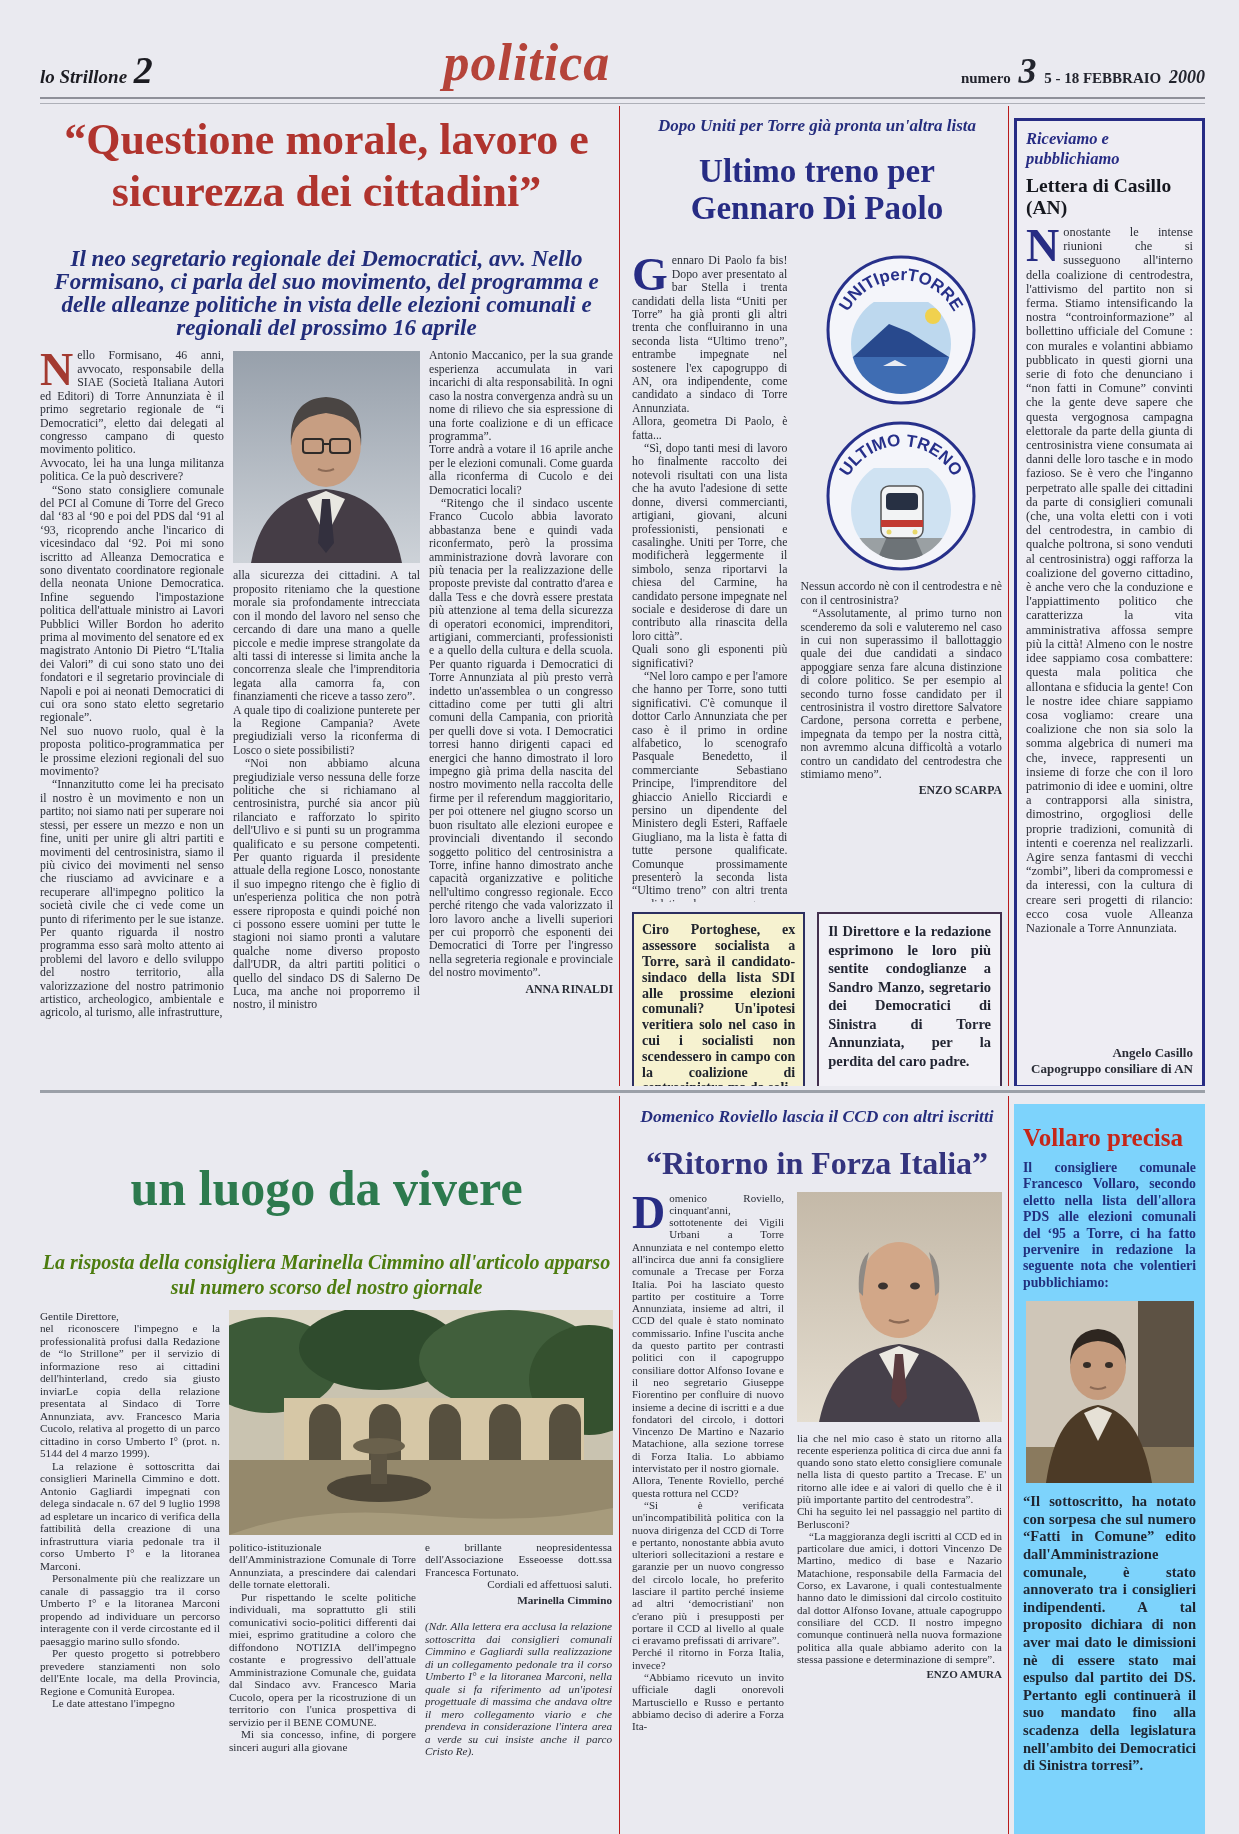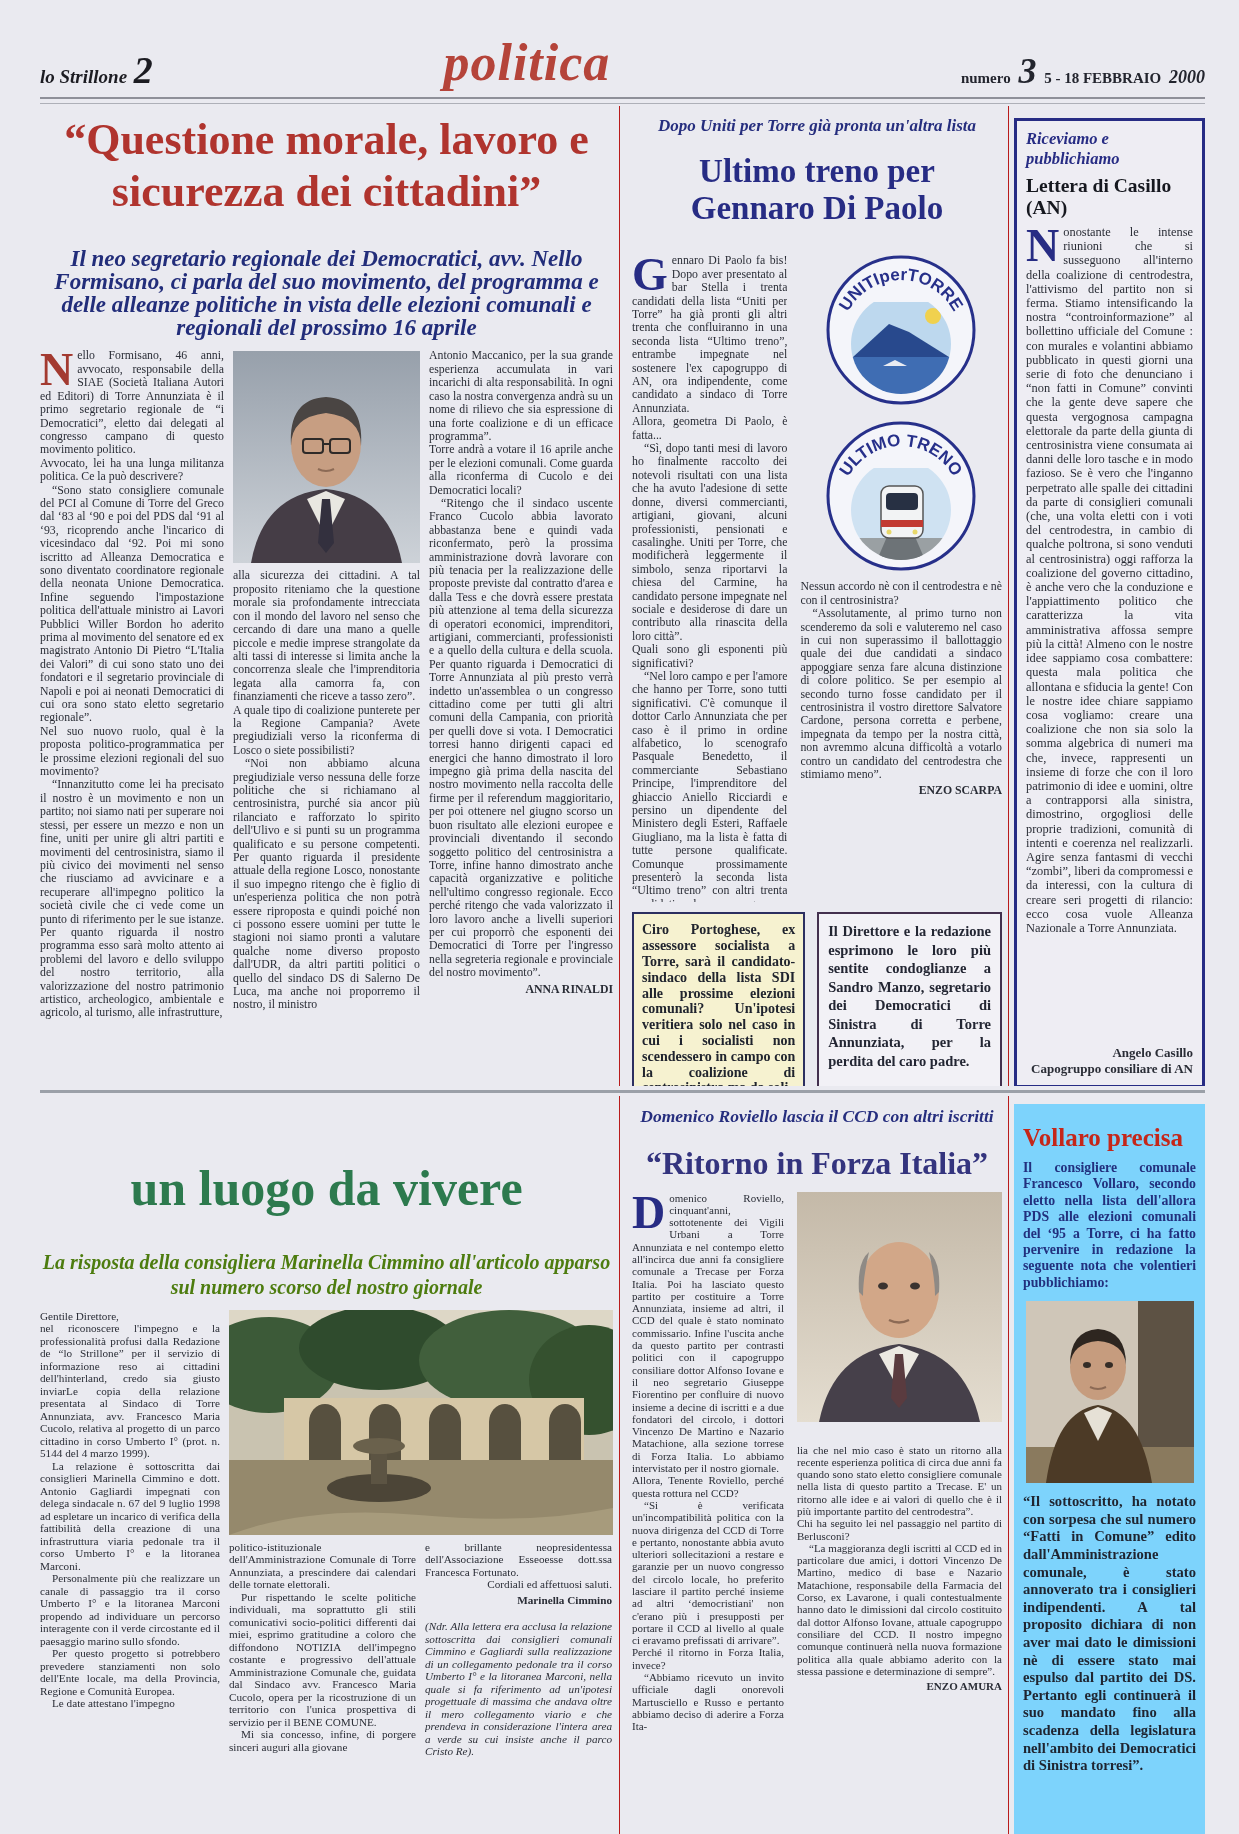--- a/index.html
+++ b/index.html
@@ -77,21 +77,21 @@
   .parco-col1{width:187px;}
   .parco-right{width:384px;display:flex;flex-direction:column;}
   .parco-cols{display:flex;gap:9px;flex:1 1 auto;min-height:0;margin-top:6px;}
   .parco-cols .jcol{width:187px;}
   
   .ri-kicker{font-size:17.5px;margin-top:10px;}
   .ri-headline{color:#34347e;font-weight:bold;font-size:32px;text-align:center;margin:8px 0 10px;}
   .ri-cols{display:flex;gap:13px;height:615px;font-size:11px;line-height:12.3px;}
   .ri-colA{width:158px;}
   .ri-colB{width:205px;display:flex;flex-direction:column;}
-  .ri-colB .jcol{flex:1 1 auto;min-height:0;margin-top:22px;}
+  .ri-colB .jcol{flex:1 1 auto;min-height:0;margin-top:10px;}
   
   .vollaro{margin-top:8px;height:692px;background:#7dd3fc;padding:20px 9px;
            display:flex;flex-direction:column;overflow:hidden;}
   .vo-headline{color:#c52619;font-weight:bold;font-size:25px;margin:0 0 8px;}
   .vo-intro{font-weight:bold;color:#22307e;font-size:13.8px;line-height:16.4px;text-align:justify;}
   .vo-photo{margin:10px auto 10px;}
   .vo-quote{font-weight:bold;color:#1f2430;font-size:14.6px;line-height:17.6px;text-align:justify;}
   svg{display:block;}
 </style>
 </head>

